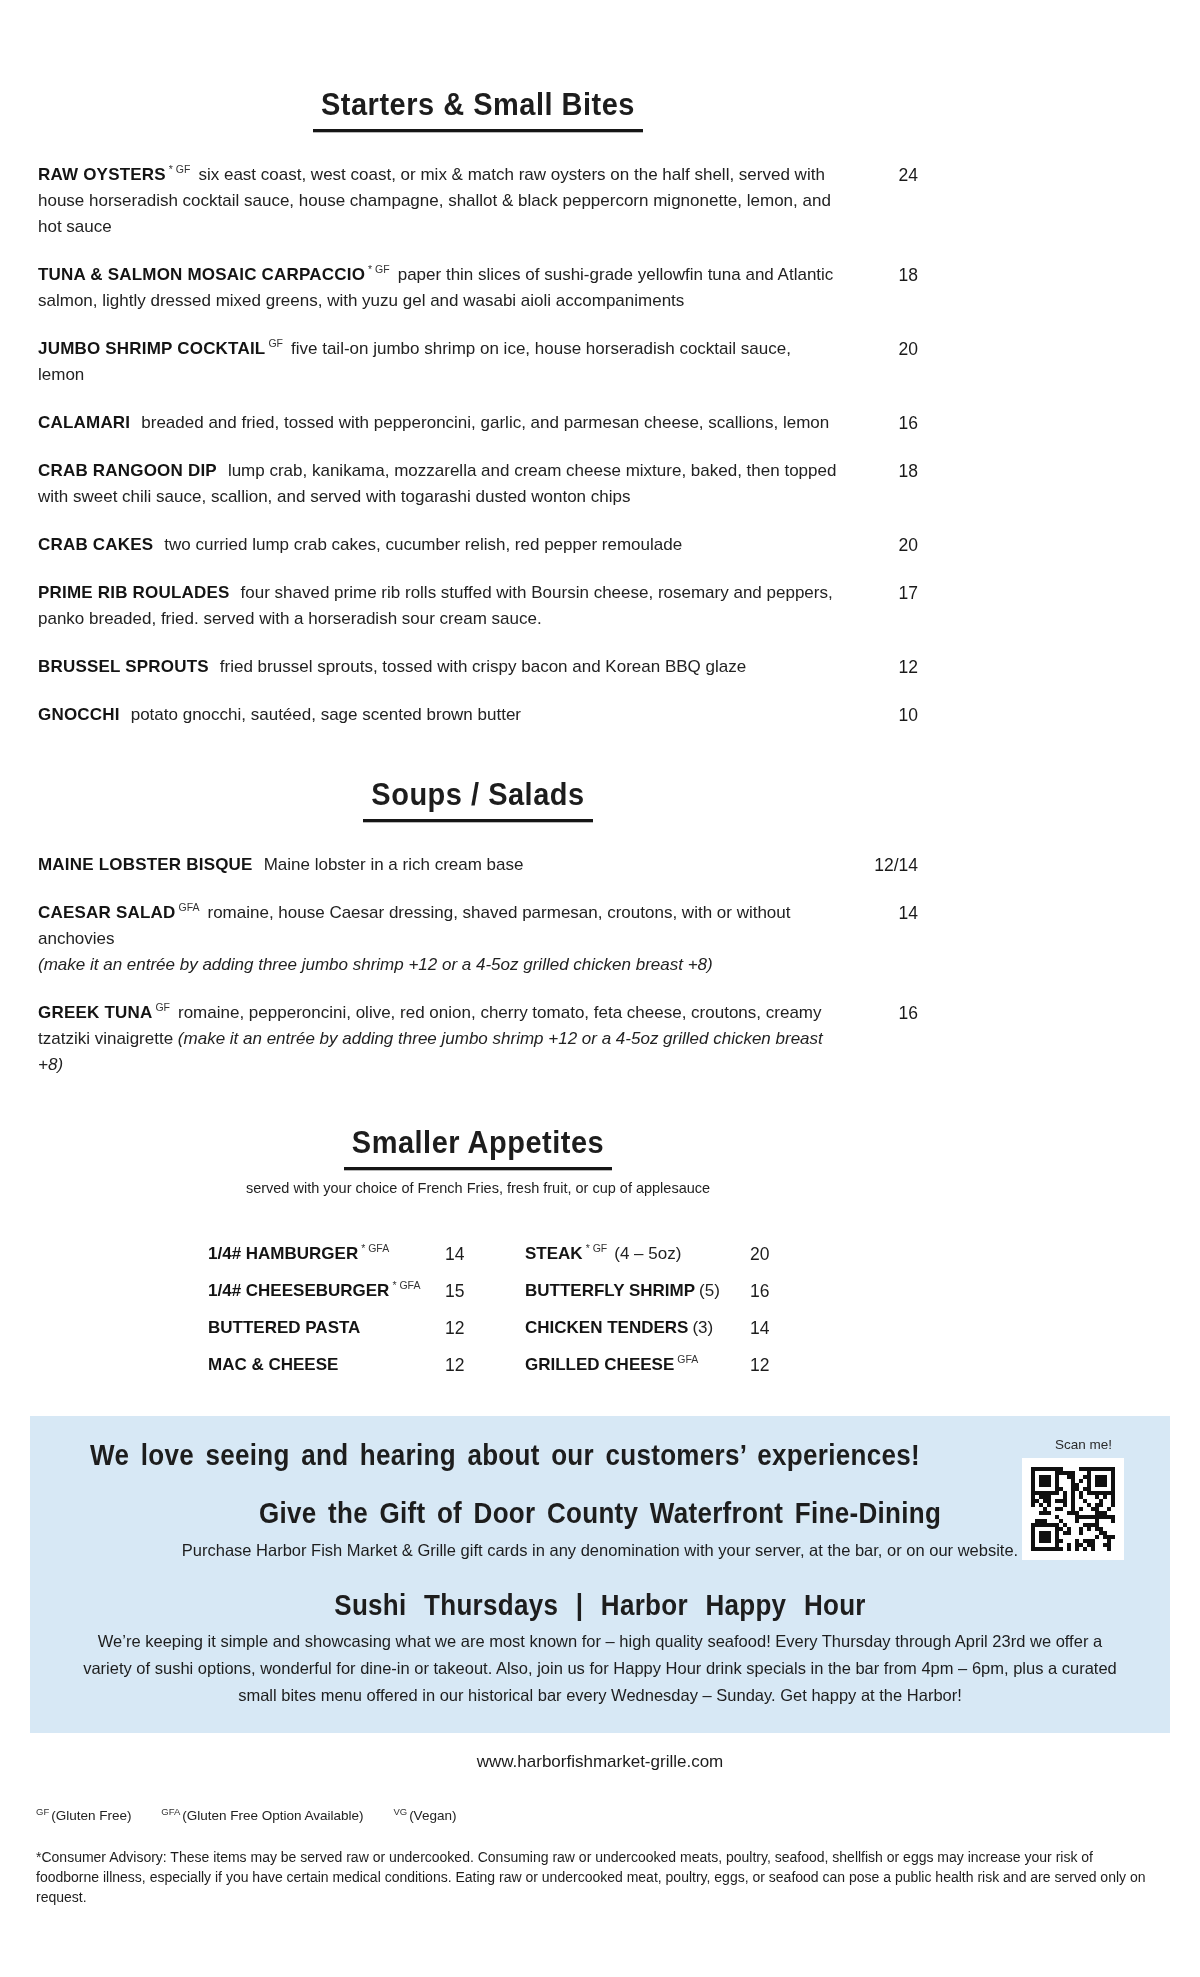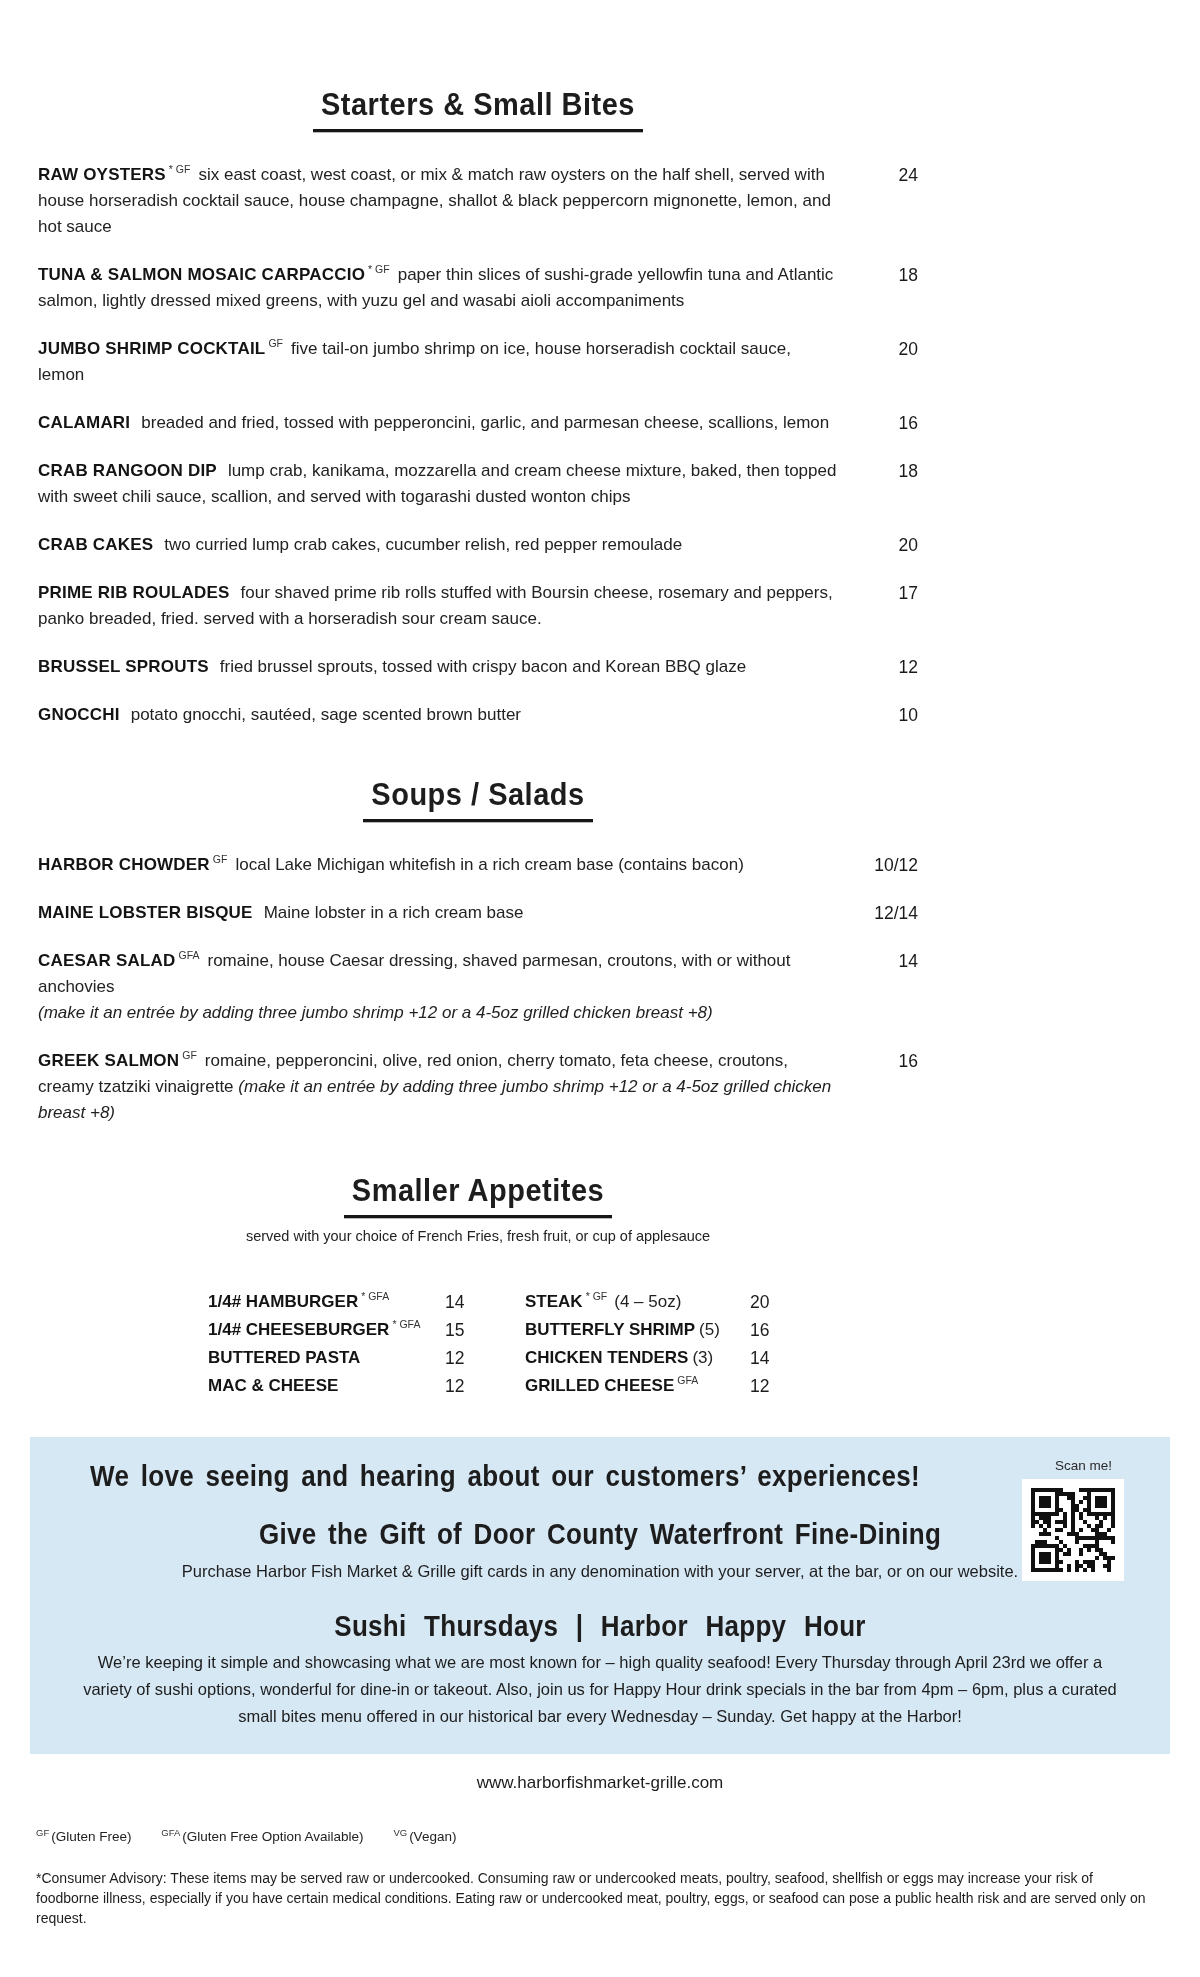--- a/index.html
+++ b/index.html
@@ -16,21 +16,21 @@
   .smaller-title{margin-top:44px;margin-bottom:10px;}
   .menu-item{display:flex;align-items:flex-start;margin-bottom:22px;}
   .mi-text{flex:1;padding-right:16px;}
   .mi-name{font-weight:700;letter-spacing:.2px;color:#141414;}
   .mi-marker{font-size:10.5px;vertical-align:7px;margin:0 3px;font-weight:400;color:#333;line-height:0;}
   .mi-desc{margin-left:5px;color:#222;}
   .mi-note{font-style:italic;color:#222;}
   .mi-note.block{display:block;}
   .mi-price{width:64px;text-align:right;font-size:17.5px;color:#1a1a1a;}
   .smaller-sub{text-align:center;font-size:14.5px;line-height:20px;margin:0 0 26px 0;color:#222;}
-  .smaller-grid{display:grid;grid-template-columns:237px 80px 225px 80px;row-gap:2px;margin-left:170px;margin-top:43px;}
+  .smaller-grid{display:grid;grid-template-columns:237px 80px 225px 80px;row-gap:11px;margin-left:170px;margin-top:43px;}
   .sg-name{font-weight:700;color:#141414;}
   .sg-suffix{font-weight:400;margin-left:4px;color:#222;}
   .sg-price{font-size:17.5px;}
   .promo{position:relative;width:1140px;margin:38px 0 0 30px;background:#d7e8f5;padding:20px 40px 24px 40px;box-sizing:border-box;}
   .promo-head-wrap{margin-right:190px;text-align:center;}
   .promo-h1{font-size:26px;line-height:34px;font-weight:700;margin:2px 0 8px 0;}
   .promo-h1 .hand,.promo-h2 .hand,.promo-h3 .hand{display:inline-block;transform:scaleY(1.15);letter-spacing:.3px;word-spacing:4px;}
   .promo-tag{font-size:16.5px;line-height:24px;color:#1f1f1f;}
   .handle{color:#3e9ed9;text-decoration:none;cursor:pointer;}
   .promo-h2{text-align:center;font-size:26px;line-height:34px;font-weight:700;margin:24px 0 8px 0;}
@@ -97,37 +97,33 @@
   </div>
 
   <div class="menu-item">
     <div class="mi-text"><span class="mi-name">GNOCCHI</span><sup class="mi-marker"></sup><span class="mi-desc">potato gnocchi, sautéed, sage scented brown butter</span></div>
     <div class="mi-price">10</div>
   </div>
 
   <h2 class="section-title soups-title"><span class="hand">Soups / Salads</span></h2>
 
 
-  <div class="menu-item">
-    <div class="mi-text"><span class="mi-name">HARBOR CHOWDER</span><sup class="mi-marker">GF</sup><span class="mi-desc">local Lake Michigan whitefish in a rich cream base (contains bacon)</span></div>
-    <div class="mi-price">10/12</div>
-  </div>
 
   <div class="menu-item">
     <div class="mi-text"><span class="mi-name">MAINE LOBSTER BISQUE</span><sup class="mi-marker"></sup><span class="mi-desc">Maine lobster in a rich cream base</span></div>
     <div class="mi-price">12/14</div>
   </div>
 
   <div class="menu-item">
     <div class="mi-text"><span class="mi-name">CAESAR SALAD</span><sup class="mi-marker">GFA</sup><span class="mi-desc">romaine, house Caesar dressing, shaved parmesan, croutons, with or without anchovies</span><span class="mi-note block">(make it an entrée by adding three jumbo shrimp  +12 or a 4-5oz grilled chicken breast  +8)</span></div>
     <div class="mi-price">14</div>
   </div>
 
   <div class="menu-item">
-    <div class="mi-text"><span class="mi-name">GREEK SALMON</span><sup class="mi-marker">GF</sup><span class="mi-desc">romaine, pepperoncini, olive, red onion, cherry tomato, feta cheese, croutons, creamy tzatziki vinaigrette</span> <span class="mi-note">(make it an entrée by adding three jumbo shrimp  +12  or a 4-5oz grilled chicken breast  +8)</span></div>
+    <div class="mi-text"><span class="mi-name">GREEK TUNA</span><sup class="mi-marker">GF</sup><span class="mi-desc">romaine, pepperoncini, olive, red onion, cherry tomato, feta cheese, croutons, creamy tzatziki vinaigrette</span> <span class="mi-note">(make it an entrée by adding three jumbo shrimp  +12  or a 4-5oz grilled chicken breast  +8)</span></div>
     <div class="mi-price">16</div>
   </div>
 
   <h2 class="section-title smaller-title"><span class="hand">Smaller Appetites</span></h2>
   <div class="smaller-sub">served with your choice of French Fries, fresh fruit, or cup of applesauce</div>
 
   <div class="smaller-grid">
     <div class="sg-cell"><span class="sg-name">1/4# HAMBURGER</span><sup class="mi-marker">* GFA</sup></div>
     <div class="sg-price">14</div>
     <div class="sg-cell"><span class="sg-name">STEAK</span><sup class="mi-marker">* GF</sup><span class="sg-suffix">(4 – 5oz)</span></div>

